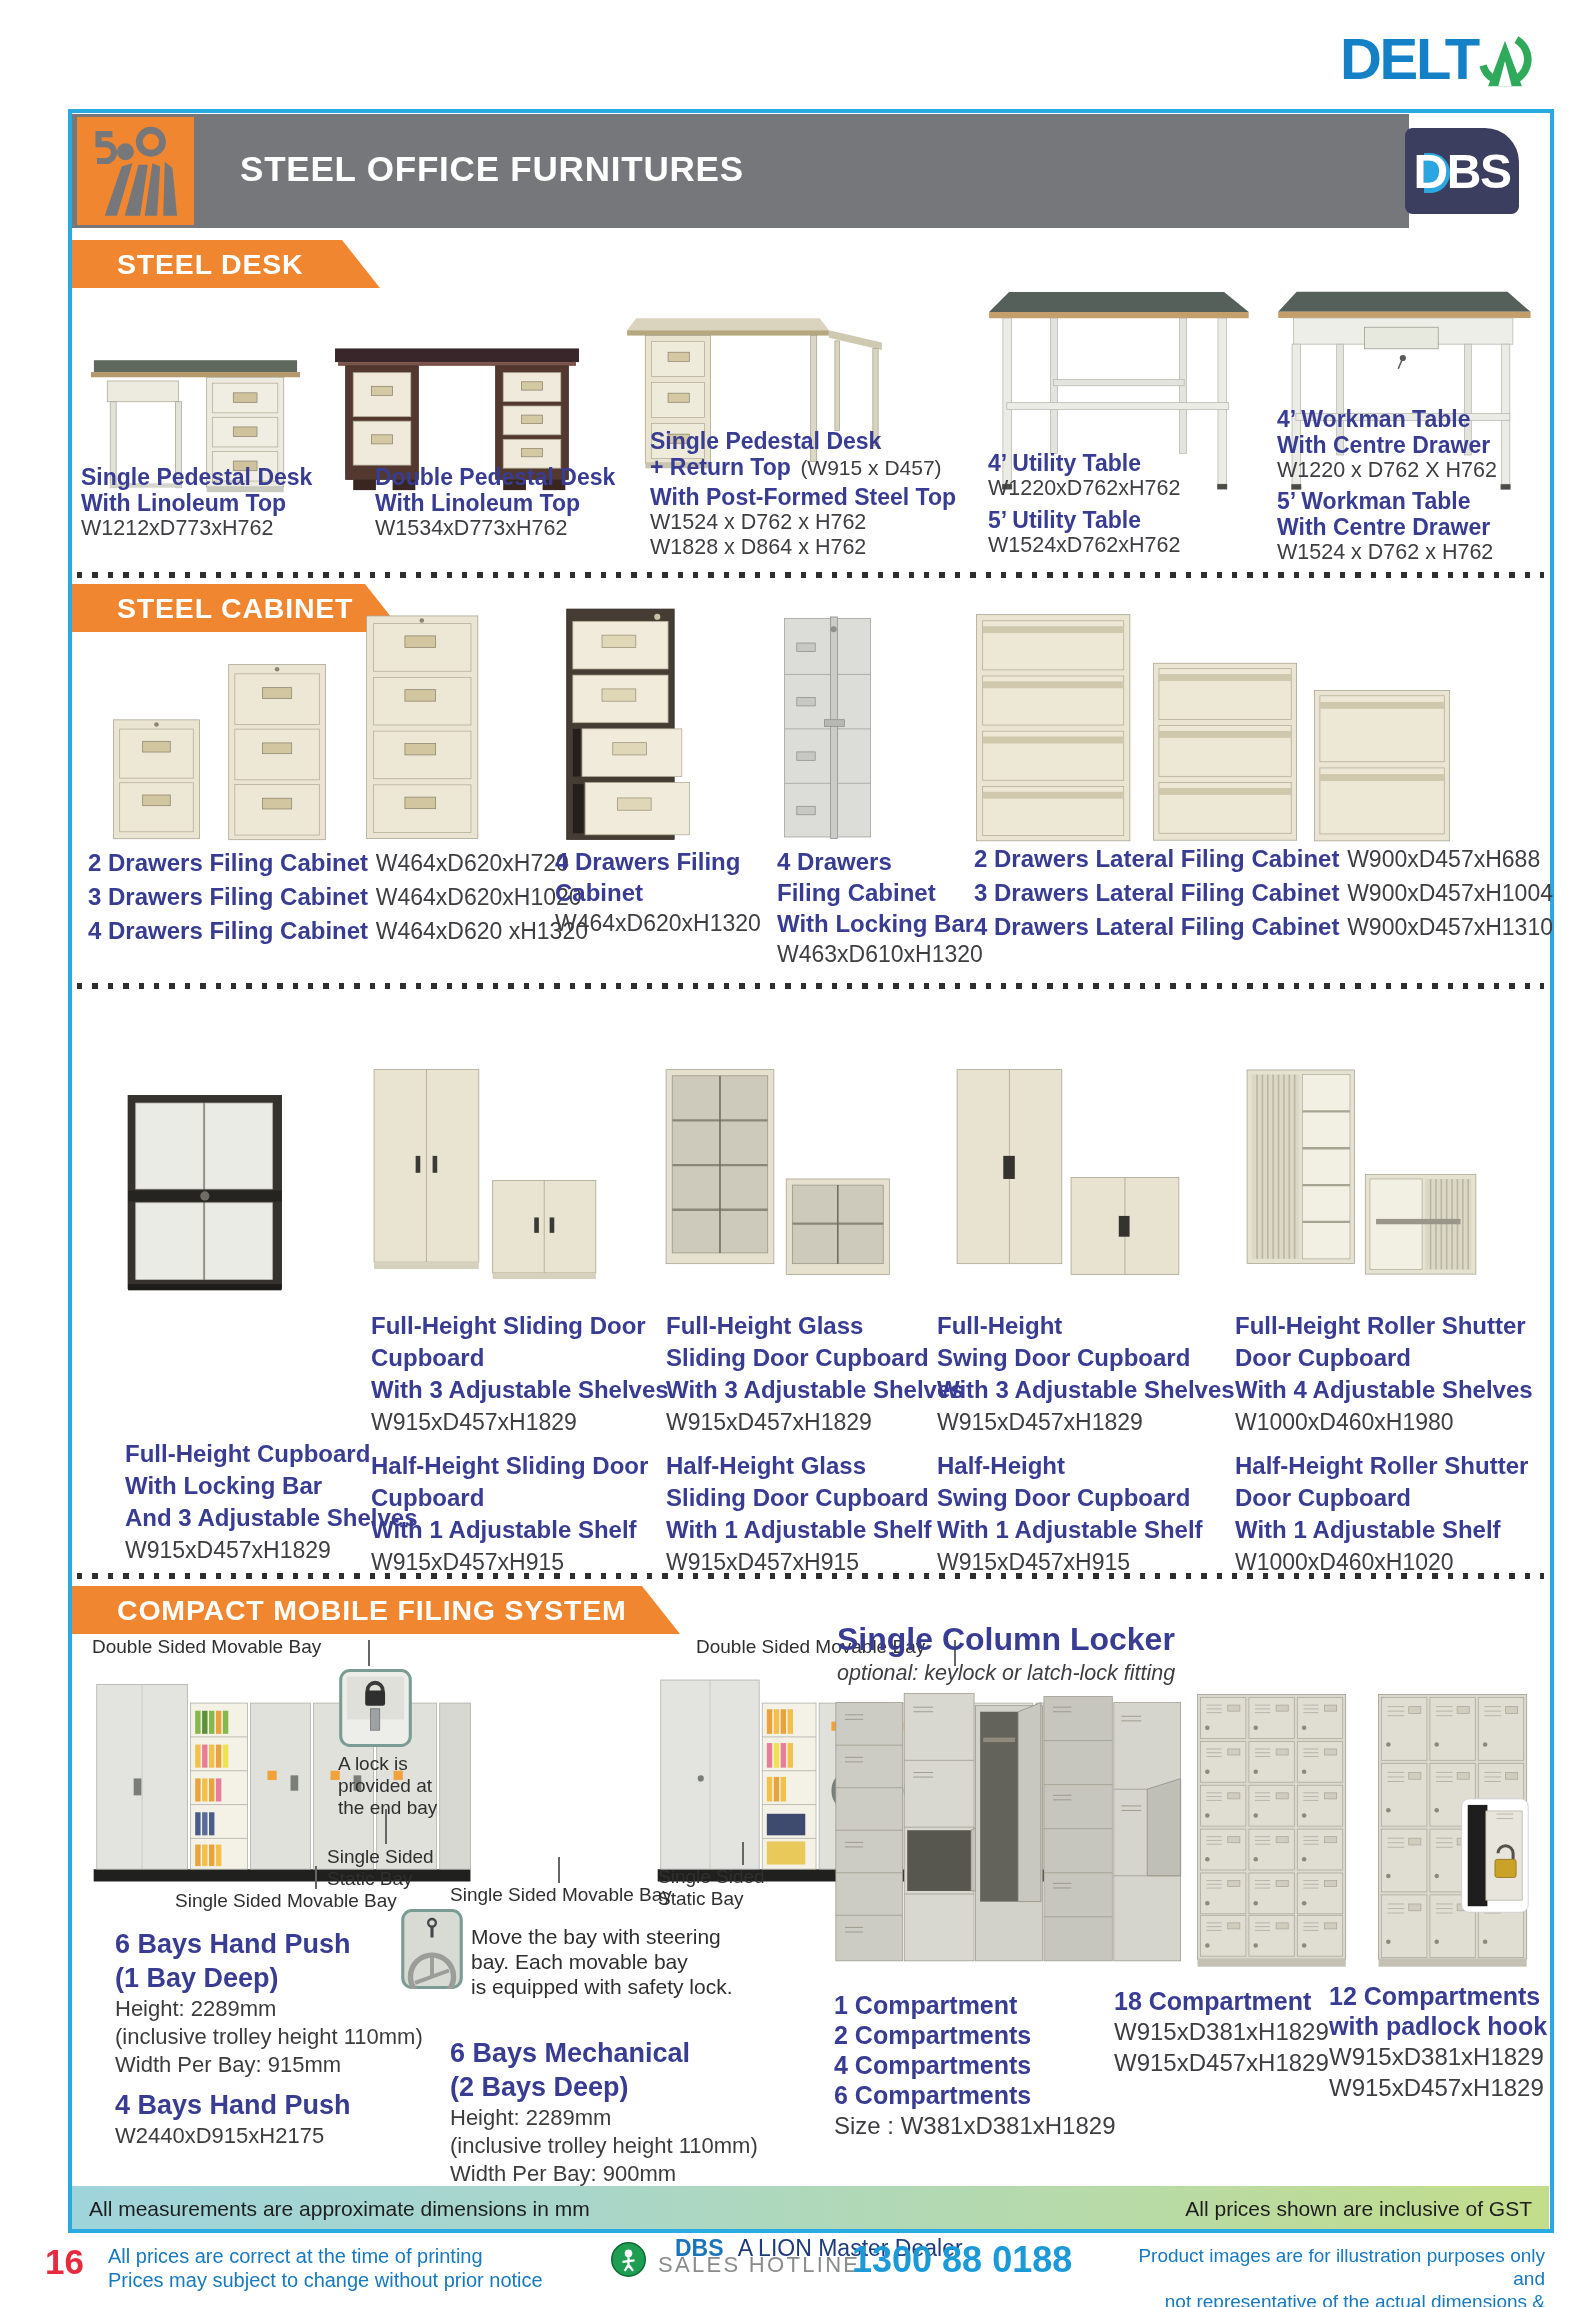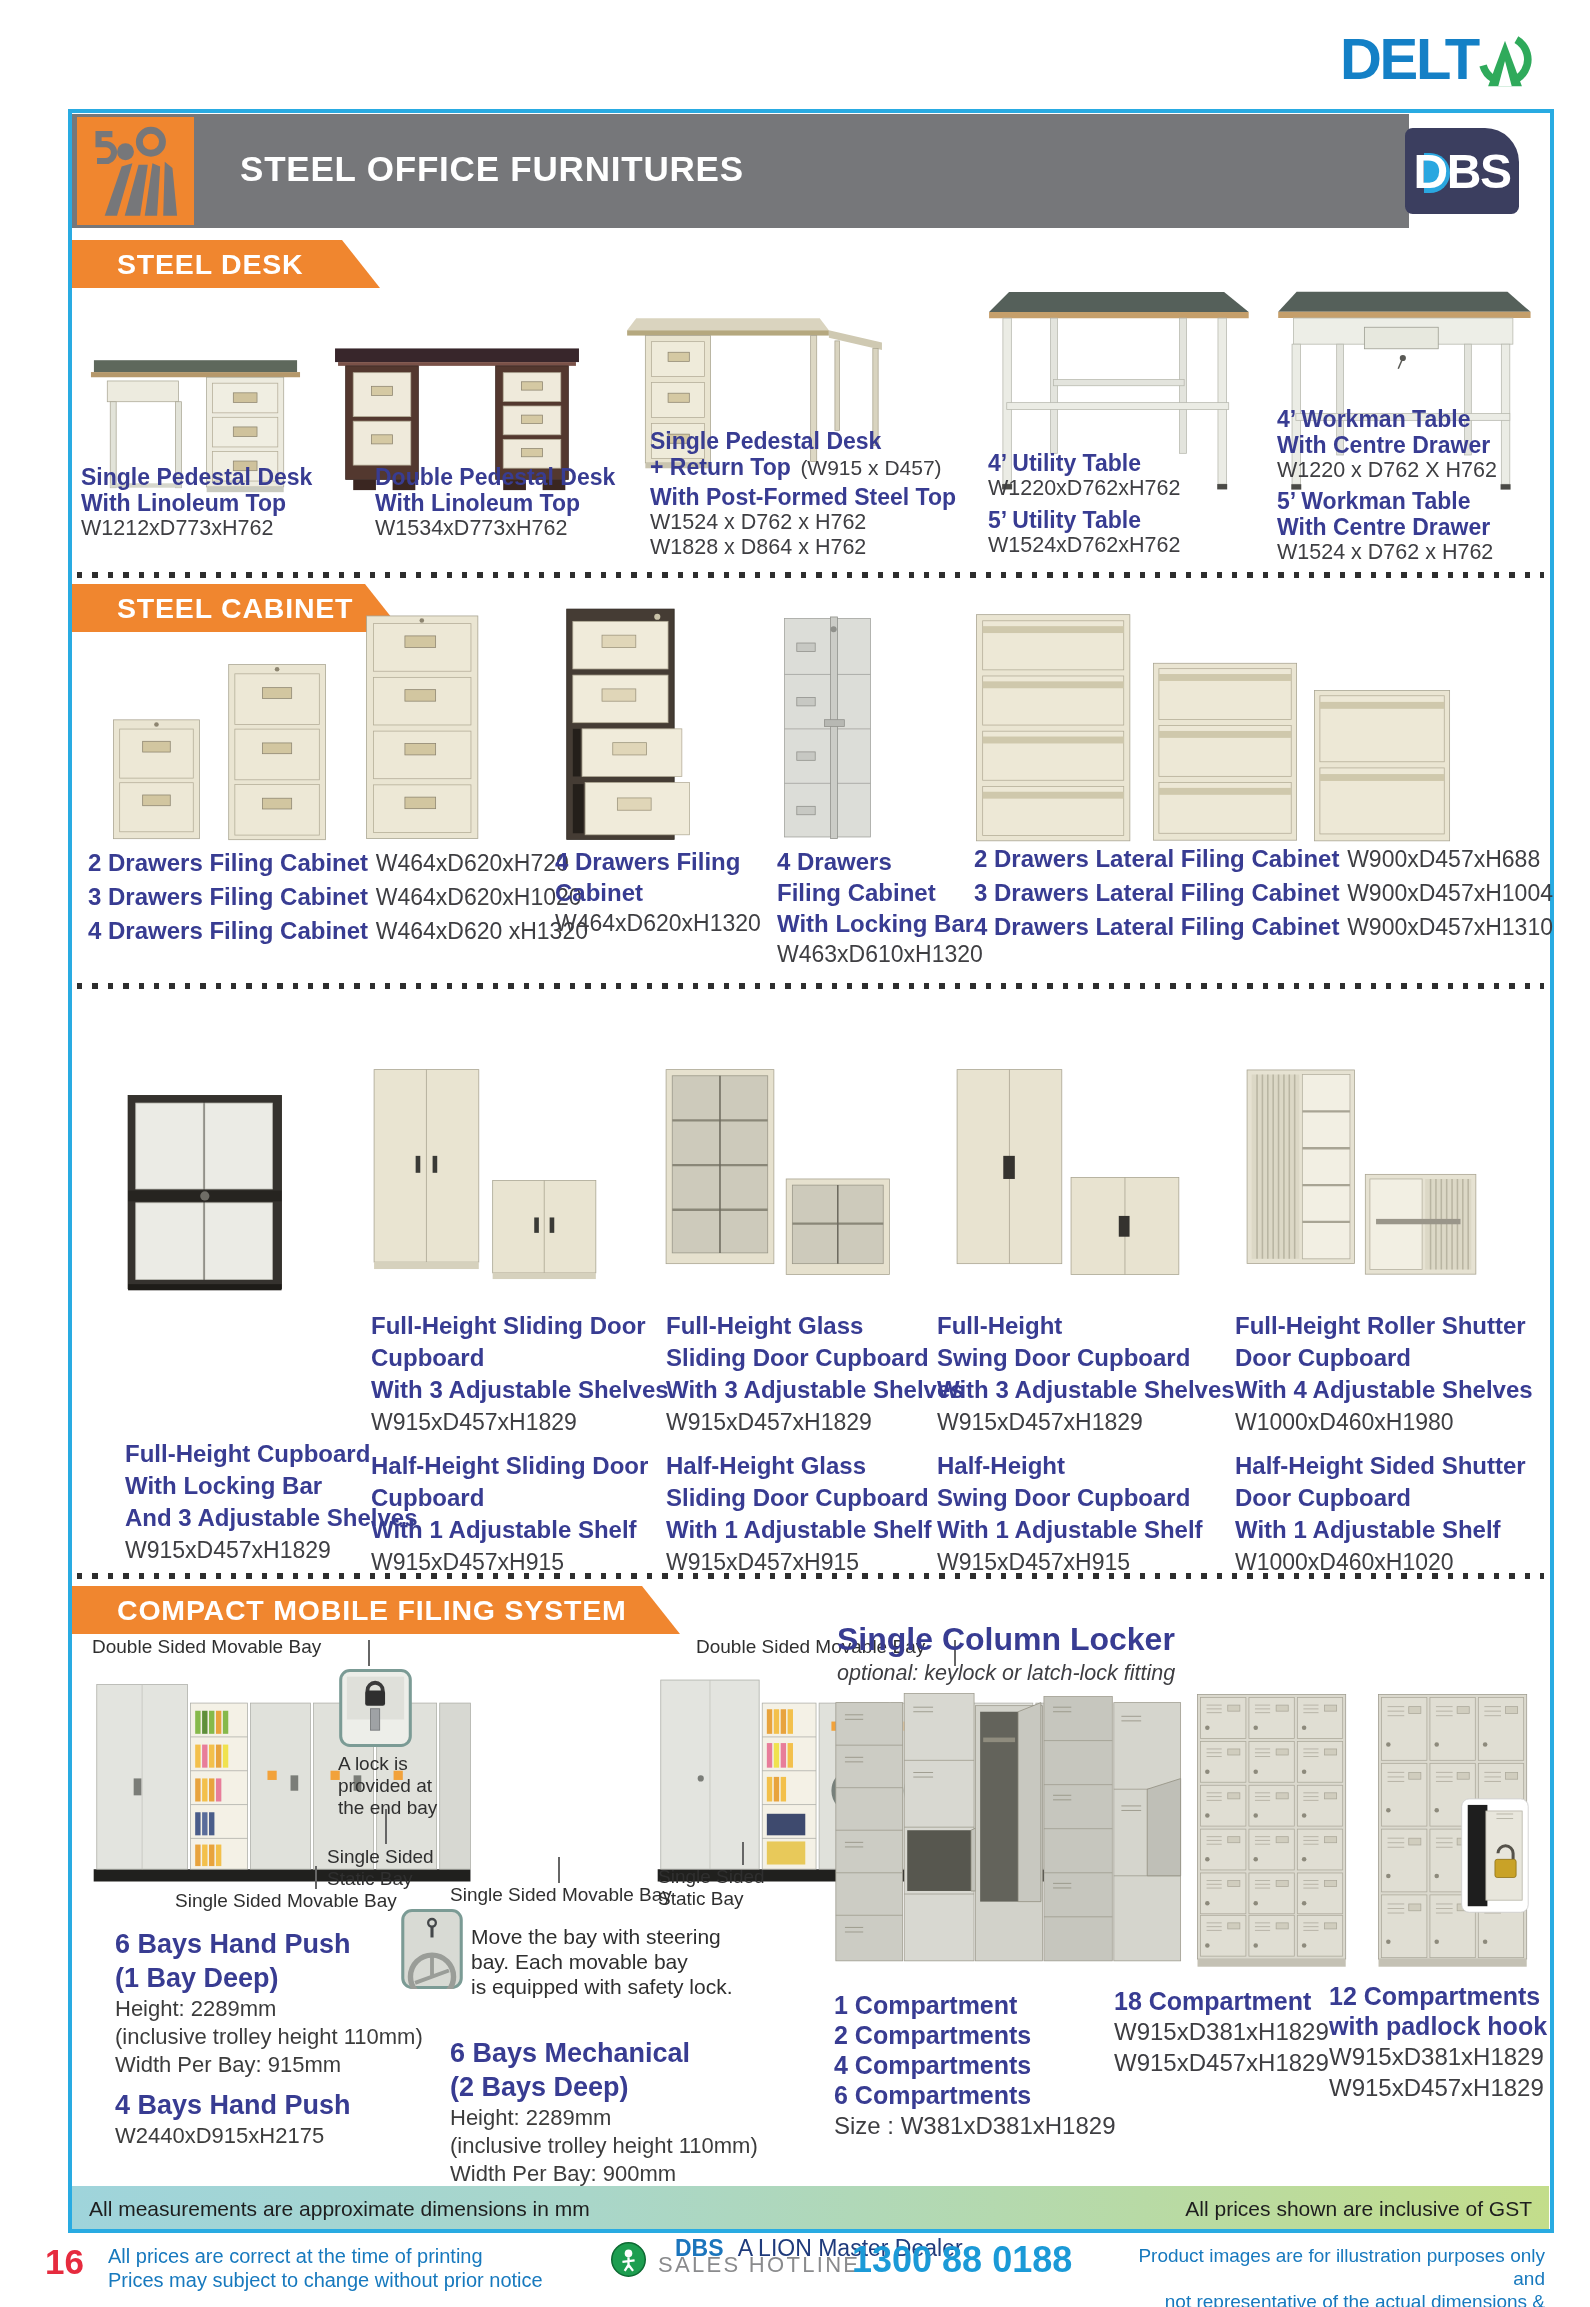--- a/index.html
+++ b/index.html
@@ -419,21 +419,21 @@
     <div class="nm clipname">With 1 Adjustable Shelf</div>
     <div class="dm clipdim">W915xD457xH915</div>
   </div>
   <div class="abs" style="left:1235px;top:1310px;">
     <div class="nm clipname">Full-Height Roller Shutter</div>
     <div class="nm clipname">Door Cupboard</div>
     <div class="nm clipname">With 4 Adjustable Shelves</div>
     <div class="dm clipdim">W1000xD460xH1980</div>
   </div>
   <div class="abs" style="left:1235px;top:1450px;">
-    <div class="nm clipname">Half-Height Sided Shutter</div>
+    <div class="nm clipname">Half-Height Roller Shutter</div>
     <div class="nm clipname">Door Cupboard</div>
     <div class="nm clipname">With 1 Adjustable Shelf</div>
     <div class="dm clipdim">W1000xD460xH1020</div>
   </div>
 
   <div class="abs dotted" style="left:77px;top:1573px;width:1467px;"></div>
 
   <div class="abs tab" style="left:72px;top:1586px;width:608px;height:48px;">COMPACT MOBILE FILING SYSTEM</div>
 
   <div class="abs lbl" style="left:92px;top:1636px;">Double Sided Movable Bay</div>

